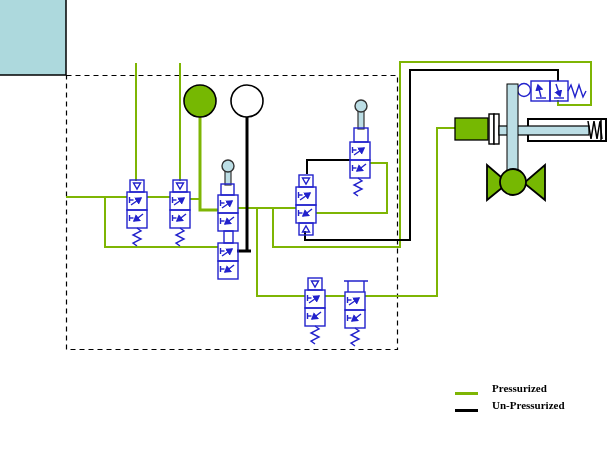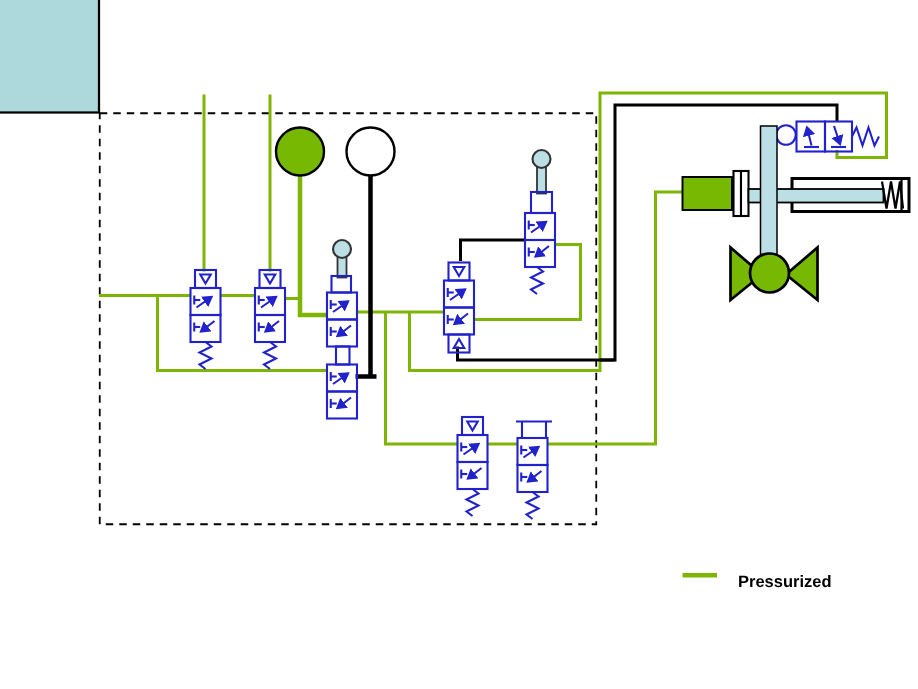--- a/index.html
+++ b/index.html
@@ -14,21 +14,21 @@
   .stage{position:relative;width:612px;height:459px;background:#fff;overflow:hidden;
          font-family:"Liberation Sans", sans-serif;}
   .stage svg{position:absolute;left:0;top:0;}
   
   .gl{stroke:var(--pressurized);stroke-width:2;fill:none;}
   .gl3{stroke:var(--pressurized);stroke-width:3;fill:none;}
   .bl{stroke:var(--unpressurized);stroke-width:2;fill:none;}
   .bl3{stroke:var(--unpressurized);stroke-width:3;fill:none;}
   .vb{stroke:var(--valve-blue);fill:none;stroke-width:1.4;}
   .legend{position:absolute;left:455px;top:382px;display:flex;flex-direction:column;gap:4px;}
-  .legend-row{display:flex;align-items:flex-start;height:13px;}
+  .legend-row{display:flex;align-items:flex-end;height:13px;font-family:Liberation Serif, serif;}
   .legend-swatch{width:23px;height:3px;margin-right:14px;}
   .legend-swatch.green{background:var(--pressurized);}
   .legend-swatch.black{background:var(--unpressurized);}
   .legend-label{font-size:11px;font-weight:bold;color:#000;line-height:13px;}
 </style>
 </head>
 <body>
 
 <div class="stage">
 
@@ -171,15 +171,19 @@
       <path d="M545,165 L545,200 L524,183 Z"></path>
       <circle cx="513" cy="182" r="13"></circle>
     </g>
   </svg>
 
   <div class="legend">
     <div class="legend-row">
       <div class="legend-swatch green"></div>
       <span class="legend-label">Pressurized</span>
     </div>
+    <div class="legend-row">
+      <div class="legend-swatch black"></div>
+      <span class="legend-label">Un-Pressurized</span>
+    </div>
   </div>
 
 </div>
 
 </body></html>

